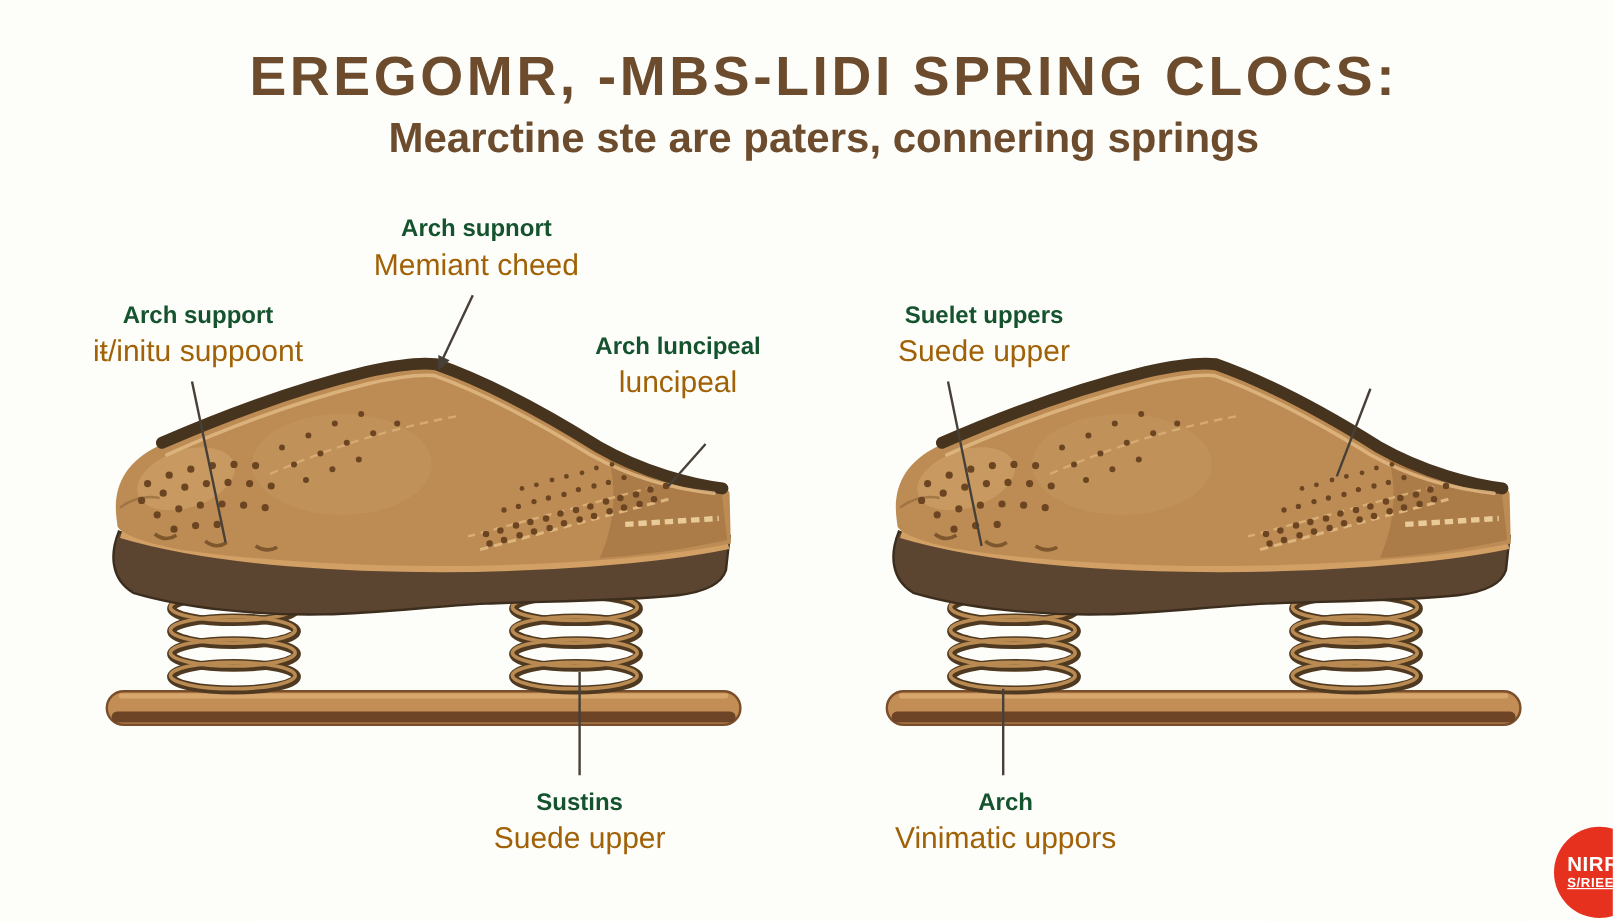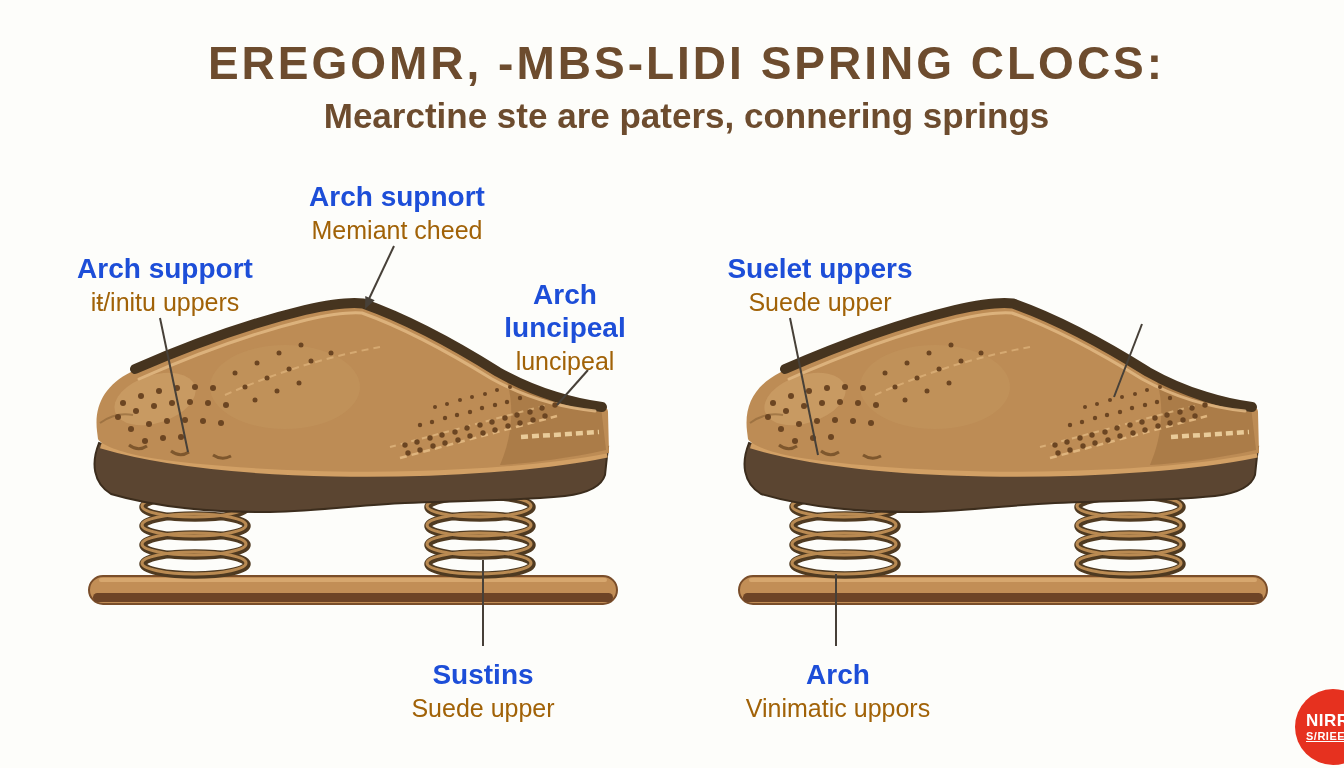--- a/index.html
+++ b/index.html
@@ -9,21 +9,21 @@
   }
   .title{
     position:absolute;top:36px;left:0;width:100%;text-align:center;
     font-size:46px;font-weight:800;letter-spacing:3px;color:#6d4c2e;
   }
   .subtitle{
     position:absolute;top:96px;left:0;width:100%;text-align:center;
     font-size:35px;font-weight:700;color:#6d4c2e;
   }
   .lbl{position:absolute;text-align:center;}
-  .lbl .t{font-size:28px;font-weight:700;color:#1d4ed8;line-height:1.18;text-align:center;}
+  .lbl .t{font-size:20px;font-weight:700;color:#14532d;line-height:1.18;text-align:center;}
   .lbl .s{font-size:25px;font-weight:400;color:#a16207;line-height:1.25;margin-top:2px;}
   .shoe-svg{position:absolute;width:545px;height:320px;}
   .overlay{position:absolute;left:0;top:0;width:1344px;height:768px;pointer-events:none;}
   .logo{
     position:absolute;left:1295px;top:689px;width:76px;height:76px;border-radius:50%;
     background:#e6311f;color:#ffffff;display:flex;flex-direction:column;
     justify-content:center;align-items:flex-start;padding-left:11px;box-sizing:border-box;
   }
   .logo .l1{font-size:17px;font-weight:800;letter-spacing:.5px;line-height:1.05;}
   .logo .l2{font-size:11px;font-weight:700;letter-spacing:.5px;line-height:1.1;text-decoration:underline;}
@@ -215,21 +215,21 @@
     <polygon points="365,309 374.7,300.3 365.3,295.9" fill="#474038"></polygon>
   </svg>
 
   <div class="lbl" style="left:267px;top:180px;width:260px">
     <div class="t">Arch supnort</div>
     <div class="s">Memiant cheed</div>
   </div>
 
   <div class="lbl" style="left:45px;top:252px;width:240px">
     <div class="t">Arch support</div>
-    <div class="s">iŧ/initu uppers</div>
+    <div class="s">iŧ/initu suppoont</div>
   </div>
 
   <div class="lbl" style="left:485px;top:278px;width:160px">
     <div class="t">Arch luncipeal</div>
     <div class="s">luncipeal</div>
   </div>
 
   <div class="lbl" style="left:700px;top:252px;width:240px">
     <div class="t">Suelet uppers</div>
     <div class="s">Suede upper</div>

